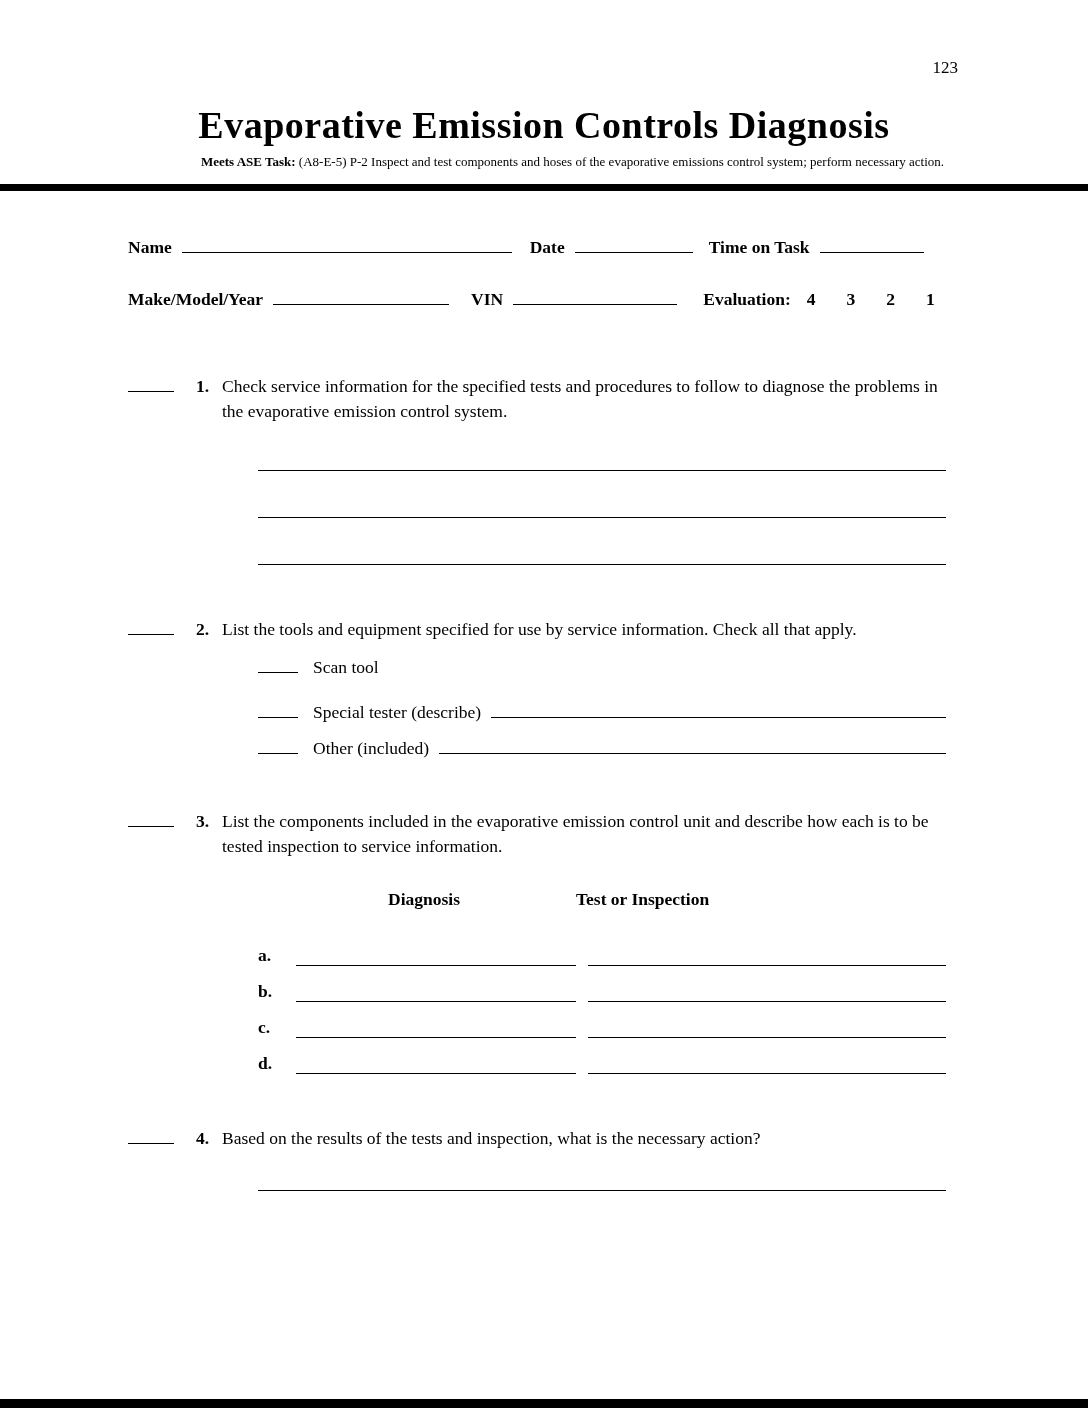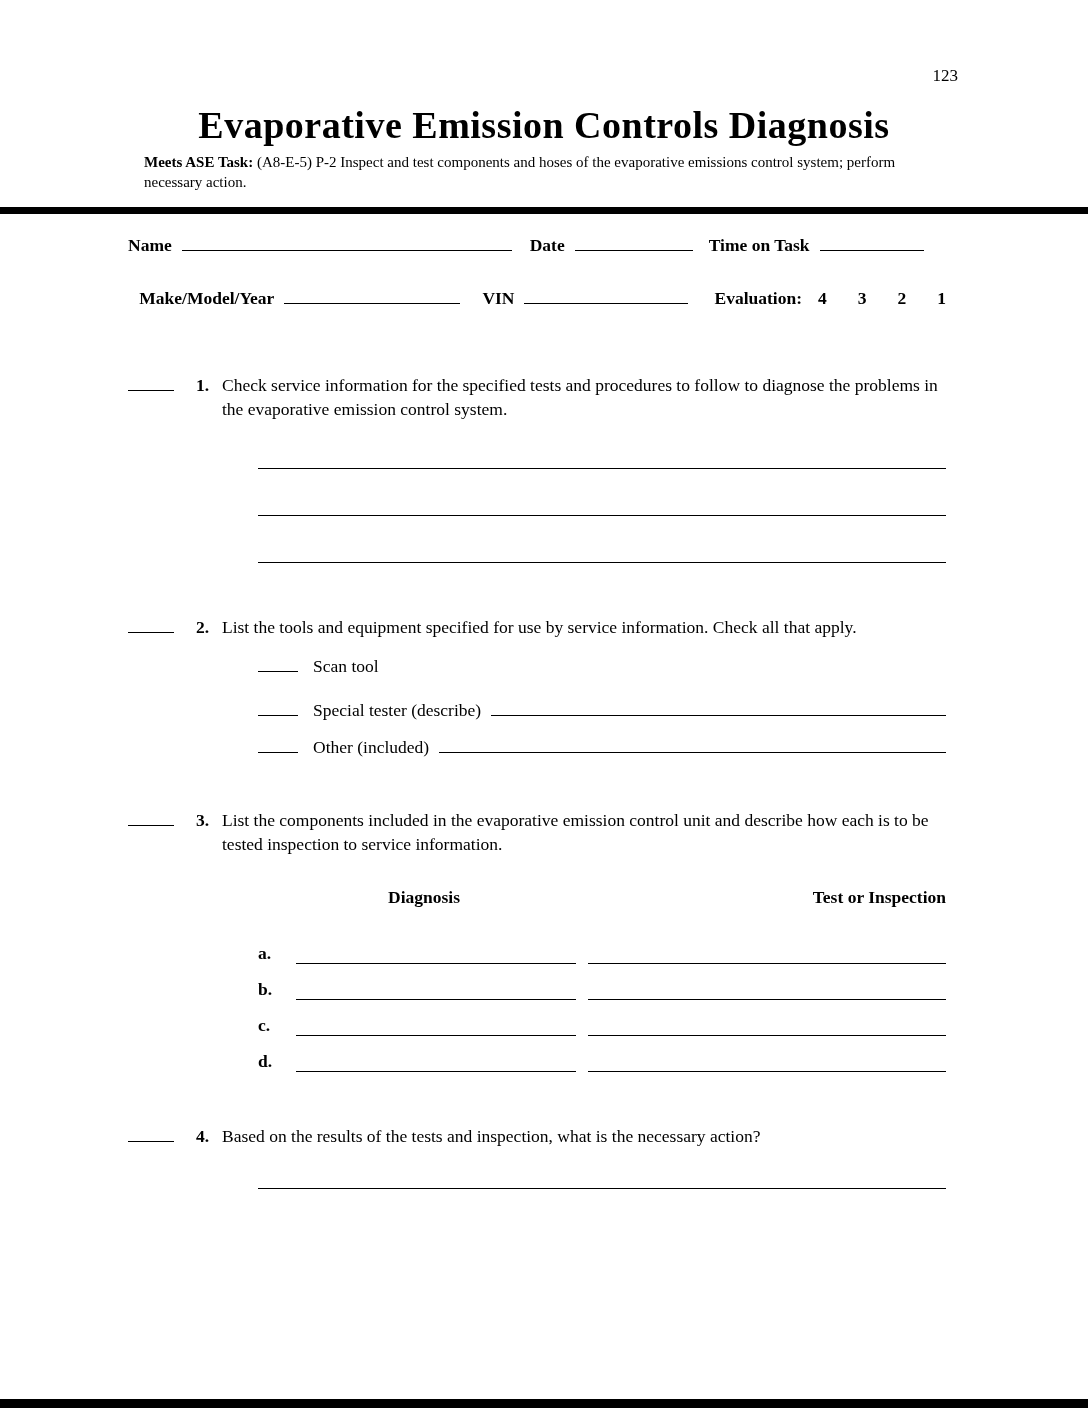--- a/index.html
+++ b/index.html
@@ -10,56 +10,56 @@
     height: 1408px;
     margin: 0 auto;
     background: #ffffff;
     color: #000000;
     font-family: "Liberation Serif", "DejaVu Serif", serif;
     font-size: 17.5px;
     overflow: hidden;
   }
   .page-number {
     position: absolute;
-    top: 66px;
+    top: 58px;
     right: 130px;
     font-size: 17px;
   }
   .title {
     padding-top: 103px;
     text-align: center;
     font-size: 38px;
     font-weight: 700;
     letter-spacing: 0.5px;
   }
   .subtitle {
     max-width: 800px;
     margin: 6px auto 0;
-    text-align: left;
-    font-size: 15px;
+    text-align: right;
+    font-size: 13px;
     line-height: 1.32;
   }
   .subtitle .lbl { font-weight: 700; }
   .rule {
     margin-top: 14px;
     height: 7px;
     background: #000;
     width: 100%;
   }
   .content { padding: 0 142px 0 128px; }
 
   
   .form-row {
     display: flex;
     align-items: baseline;
     font-weight: 700;
     white-space: nowrap;
   }
-  .row1 { margin-top: 20px; }
-  .row2 { margin-top: 30px; justify-content: flex-end; }
+  .row1 { margin-top: 44px; }
+  .row2 { margin-top: 30px; }
   .line {
     display: inline-block;
     border-bottom: 1.6px solid #000;
     height: 1em;
     margin-left: 10px;
   }
   .name-line { width: 330px; margin-right: 18px; }
   .date-line { width: 118px; margin-right: 16px; }
   .time-line { width: 104px; }
   .make-line { width: 176px; margin-right: 22px; }
@@ -113,21 +113,21 @@
 
   
   .tbl-head {
     display: flex;
     margin-left: 156px;
     margin-top: 30px;
     font-weight: 700;
   }
   .tbl-head .h1 { width: 280px; text-align: center; }
   .tbl-head .hgap { width: 12px; }
-  .tbl-head .h2 { flex: 1; text-align: right; }
+  .tbl-head .h2 { flex: 1; text-align: left; }
   .tbl-row {
     display: grid;
     grid-template-columns: 26px 280px 1fr;
     column-gap: 12px;
     margin-left: 130px;
     align-items: end;
     height: 36px;
   }
   .tbl-row .letter { font-weight: 700; }
   .tbl-row .cell-line { border-bottom: 1.2px solid #000; height: 100%; }

